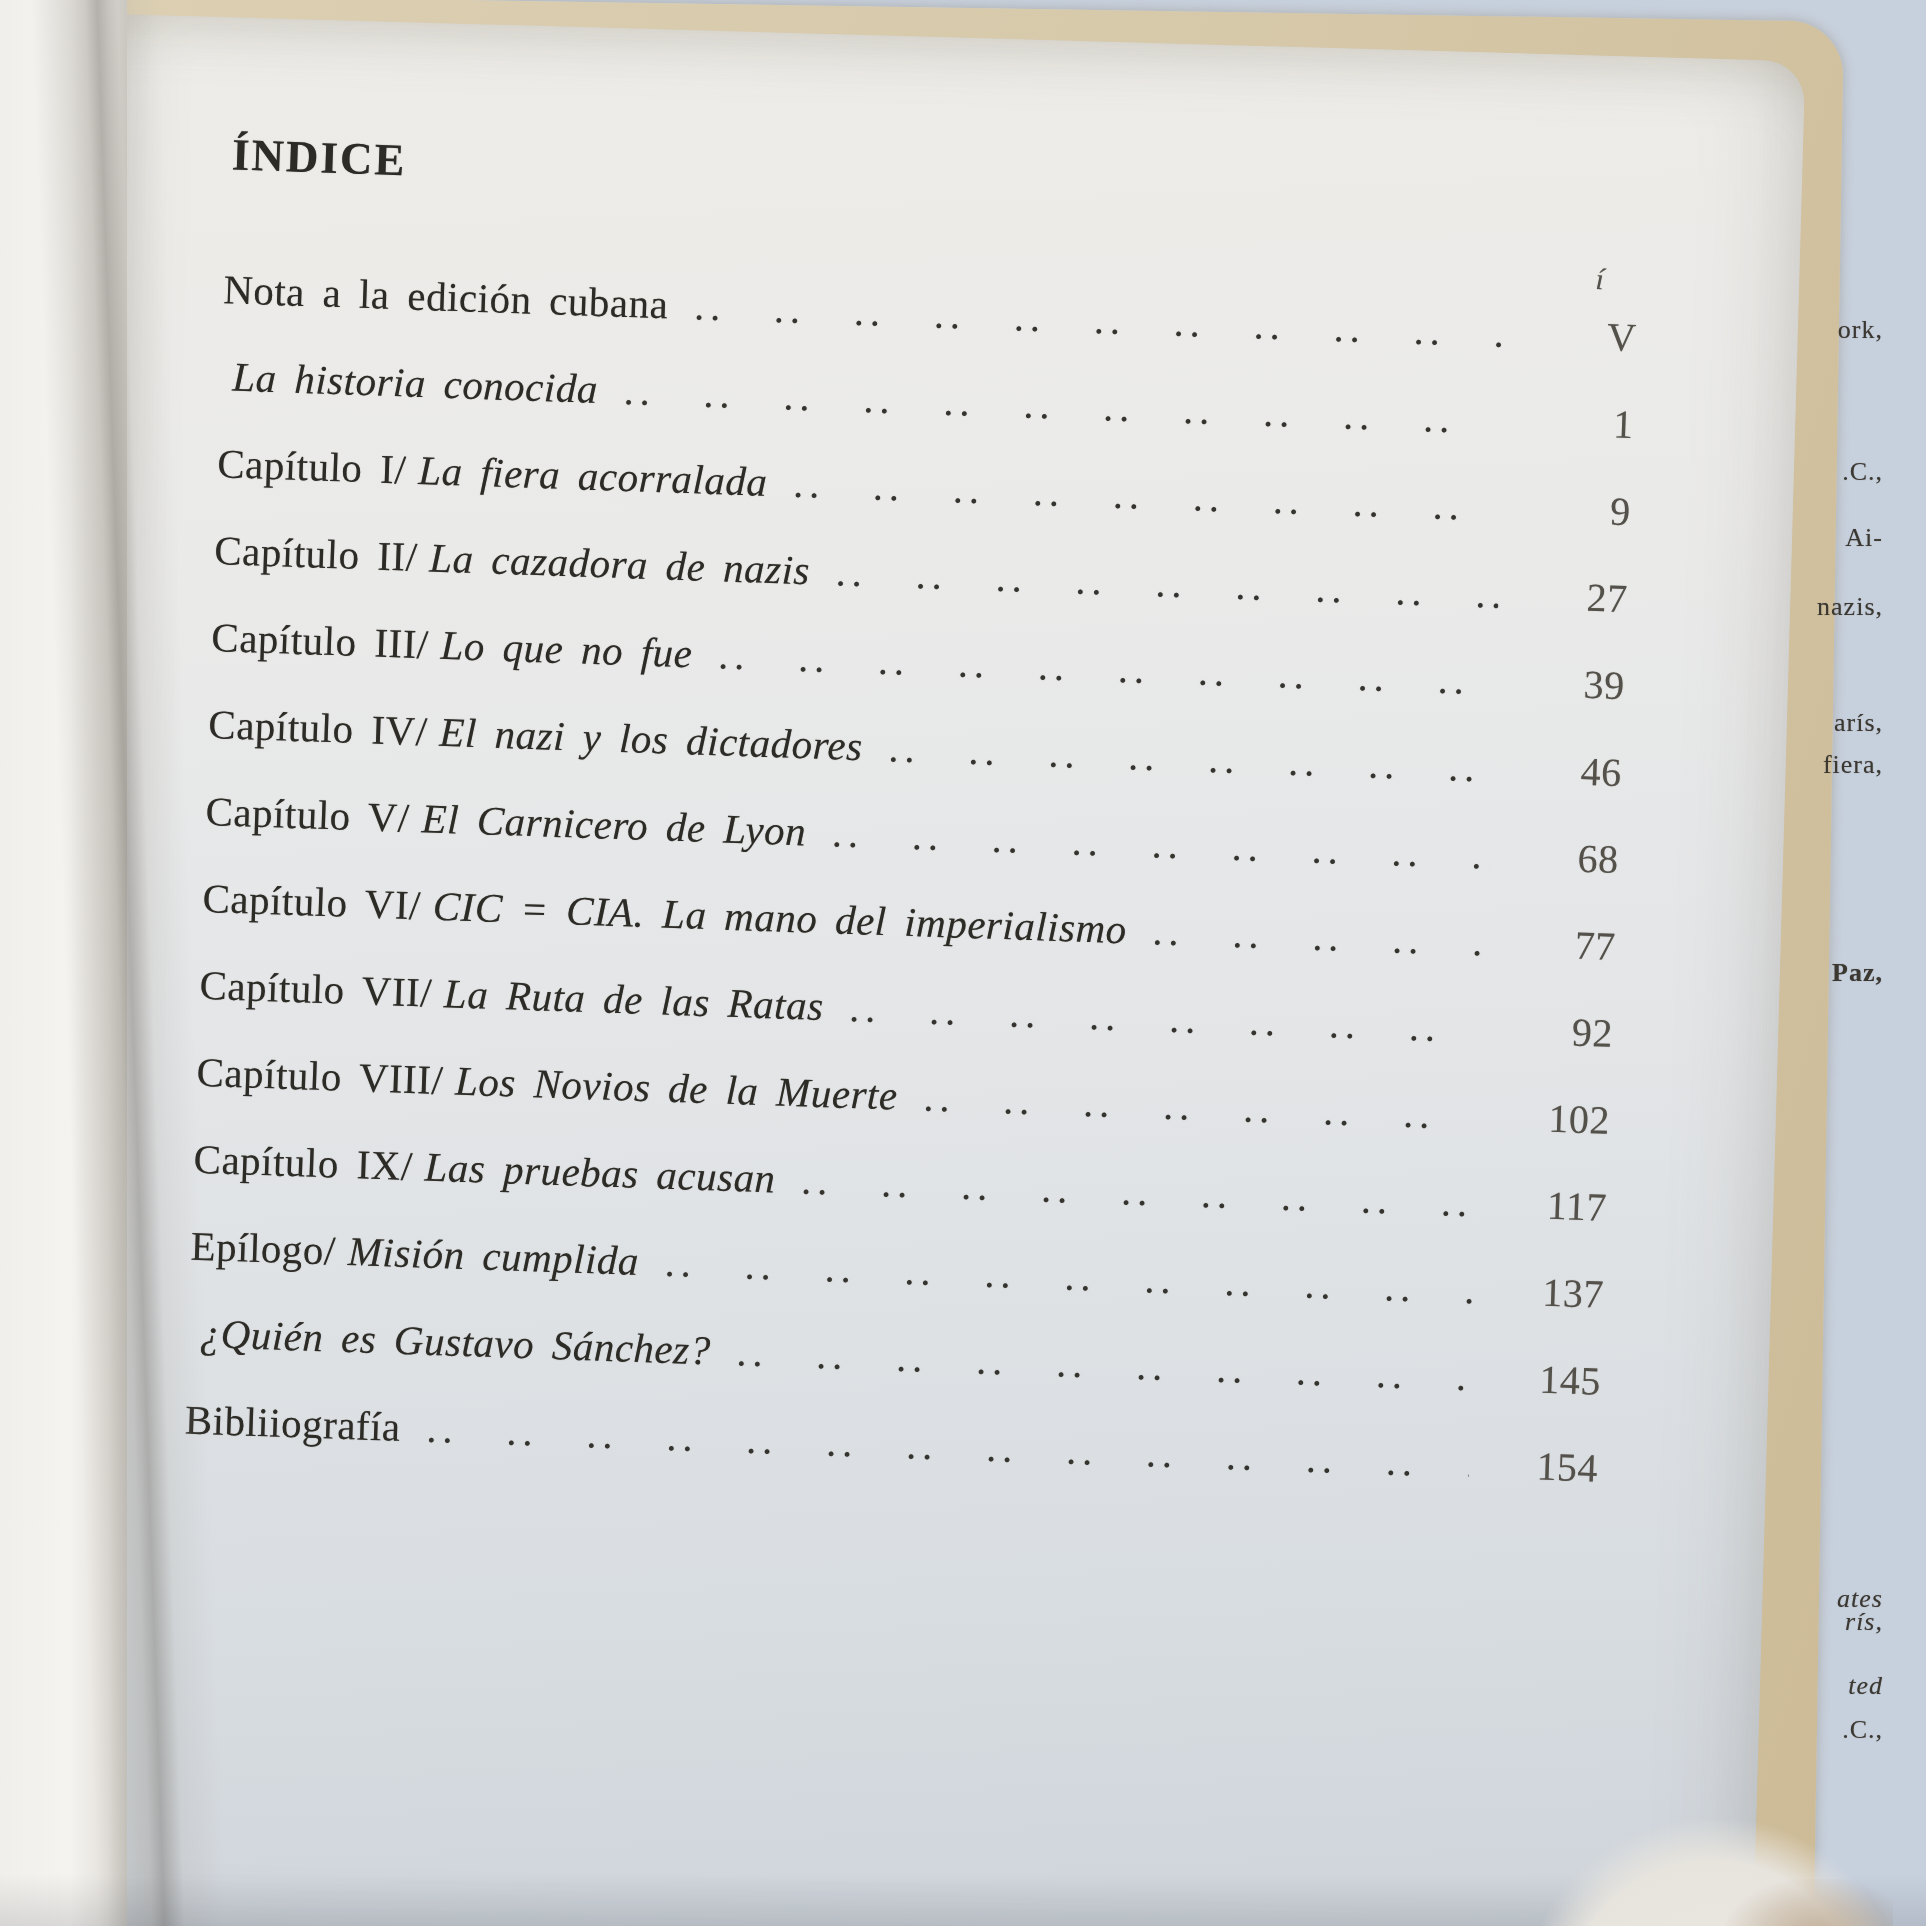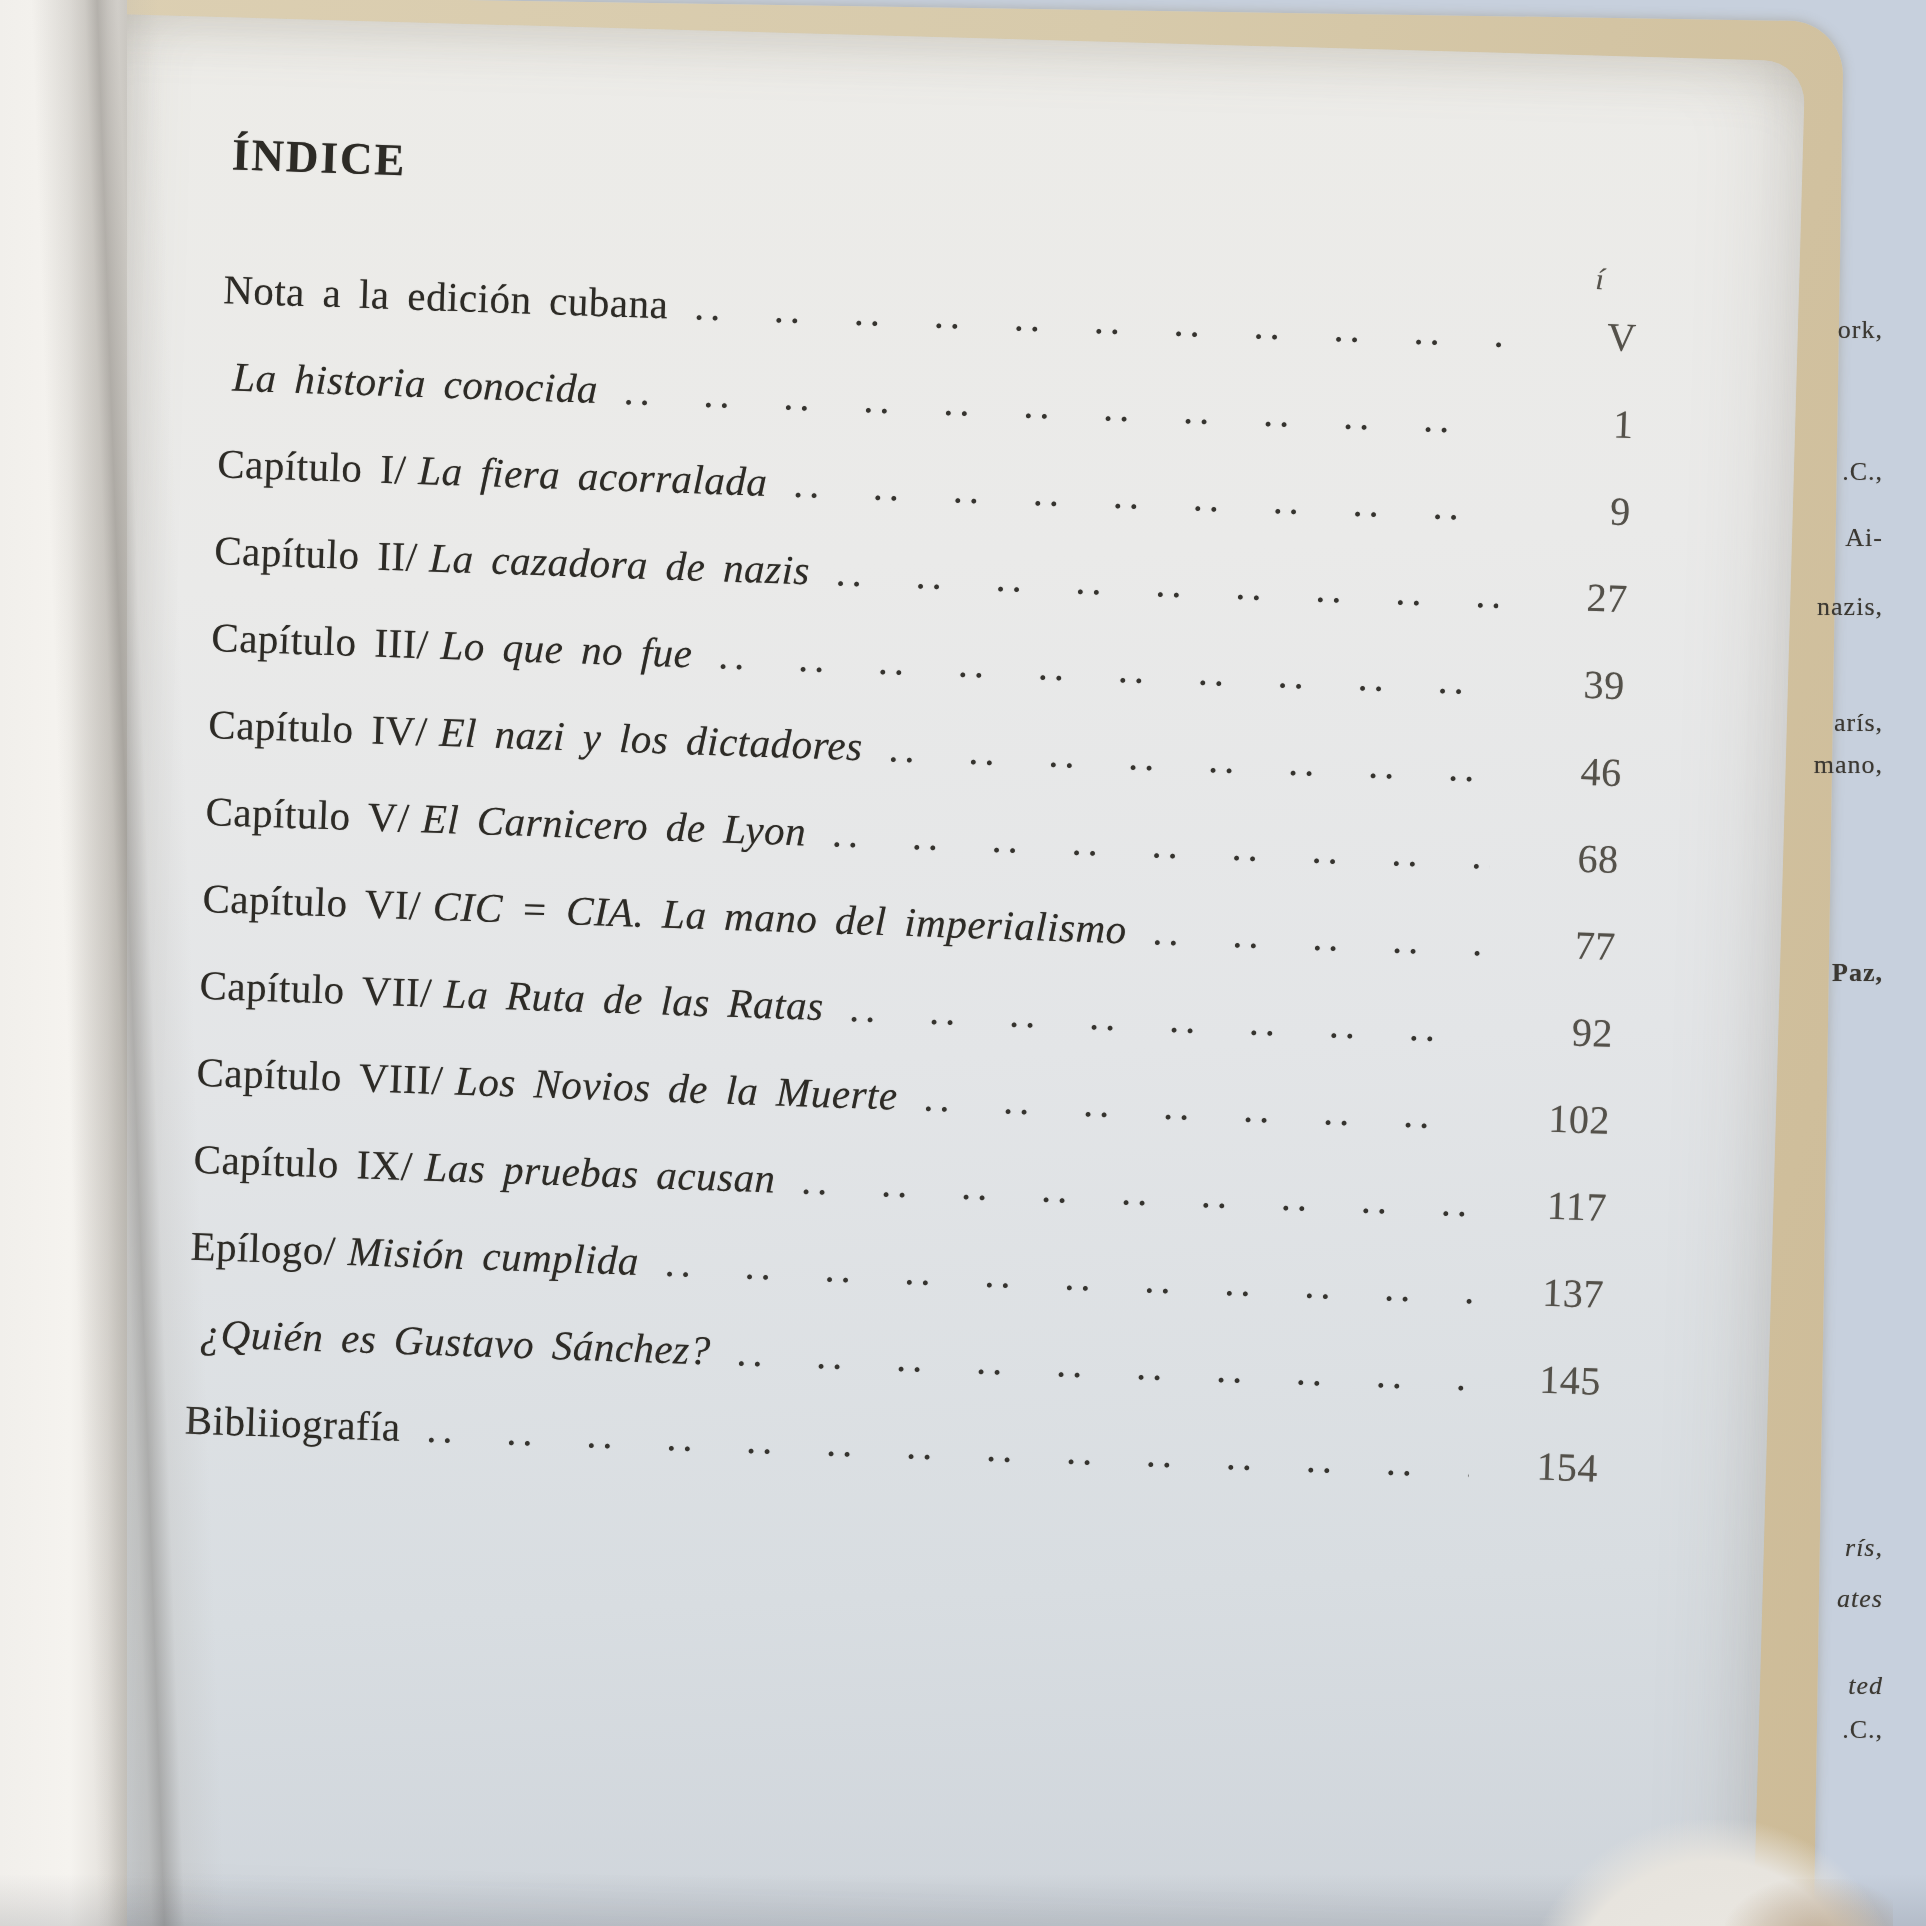--- a/index.html
+++ b/index.html
@@ -218,19 +218,19 @@
 <div class="gutter"></div>
 <div class="bottom-shade"></div>
 <div class="blob"></div>
 <div class="smudge"></div>
 
 <span class="fragment" style="top: 315px;">ork,</span>
 <span class="fragment" style="top: 457px;">.C.,</span>
 <span class="fragment" style="top: 523px;">Ai-</span>
 <span class="fragment" style="top: 592px;">nazis,</span>
 <span class="fragment" style="top: 708px;">arís,</span>
-<span class="fragment" style="top: 750px;">mano,</span>
+<span class="fragment" style="top: 750px;">fiera,</span>
 <span class="fragment" style="top: 958px; font-weight: bold;">Paz,</span>
-<span class="fragment it" style="top: 1533px;">rís,</span>
+<span class="fragment it" style="top: 1607px;">rís,</span>
 <span class="fragment it" style="top: 1584px;">ates</span>
 <span class="fragment it" style="top: 1671px;">ted</span>
 <span class="fragment" style="top: 1715px;">.C.,</span>
 
 
 </body></html>

